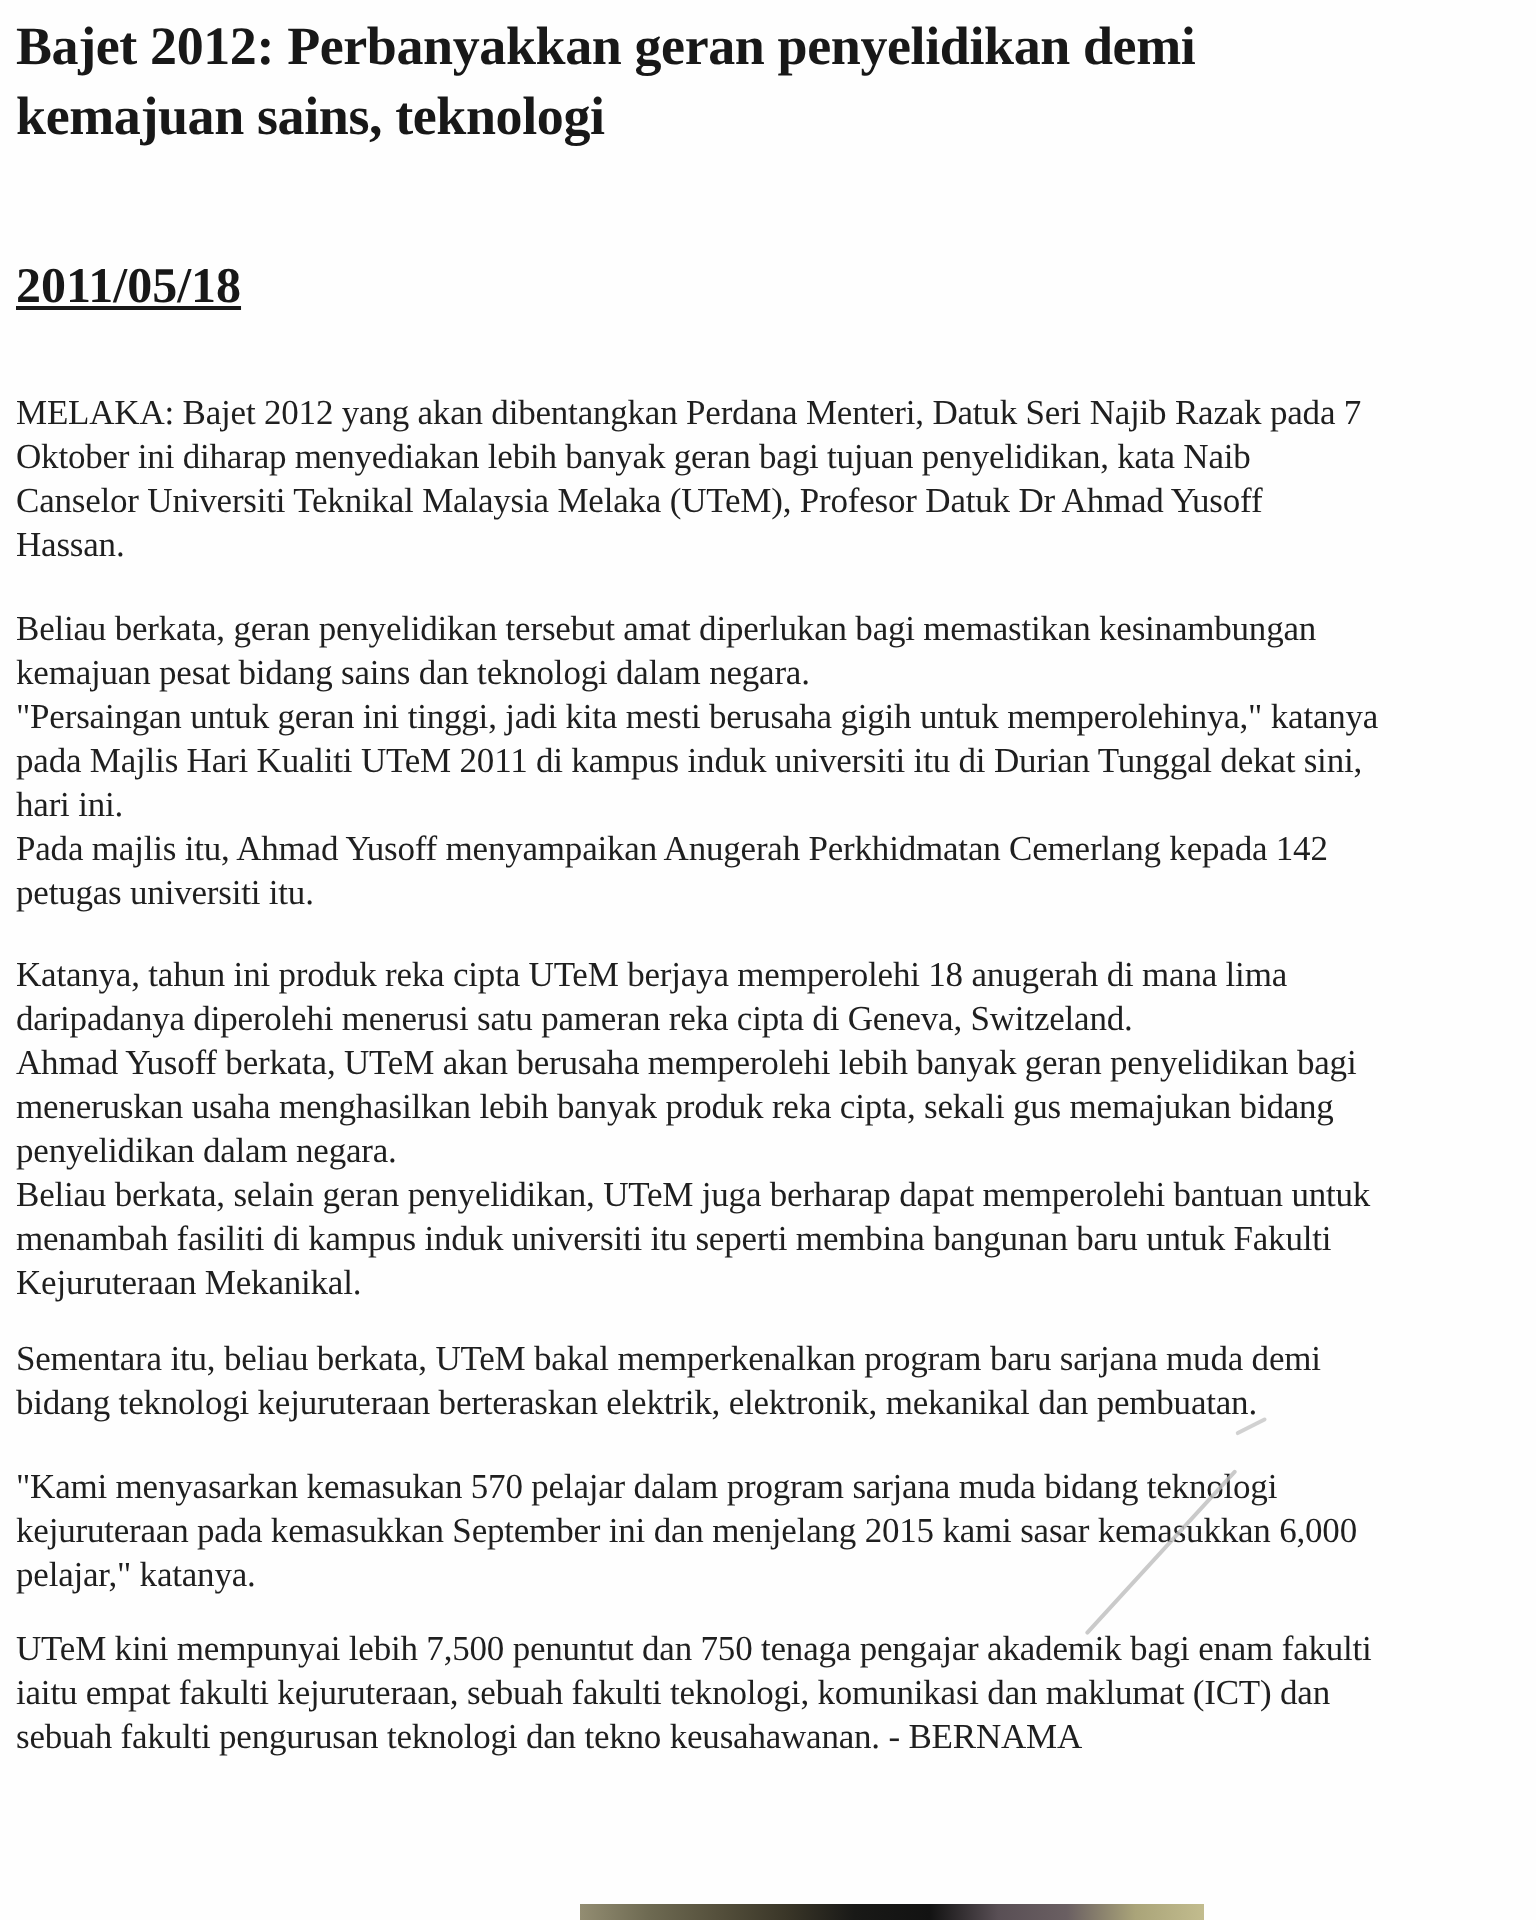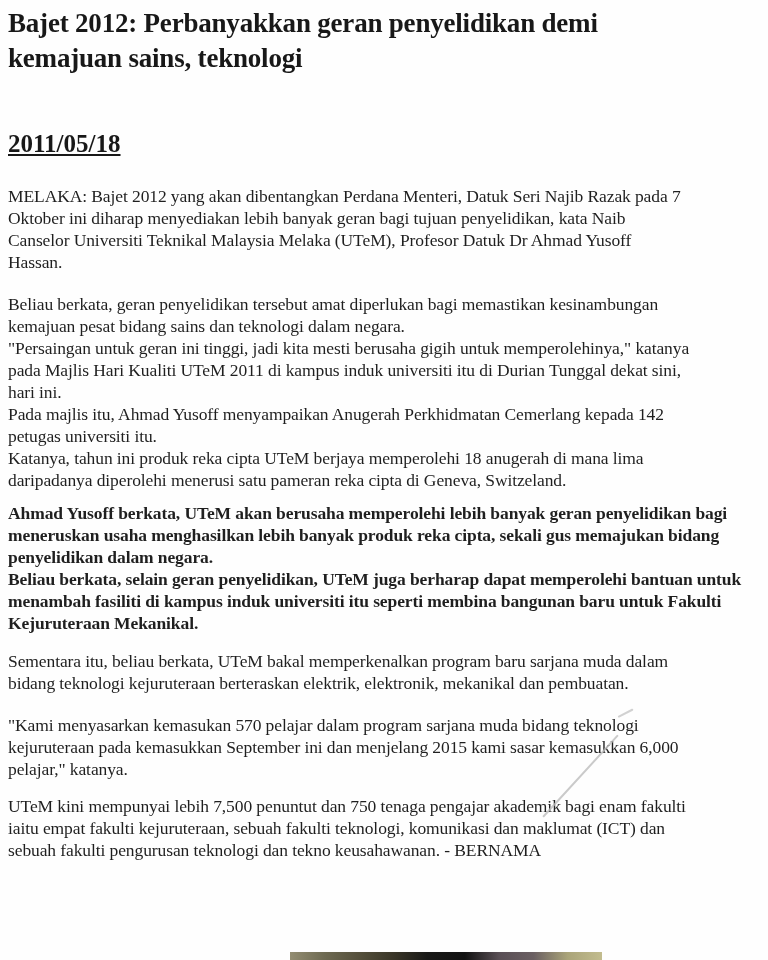--- a/index.html
+++ b/index.html
@@ -40,25 +40,25 @@
     color: #181818;
     text-decoration: underline;
   }
   .article-body p {
     font-size: 17.5px;
     line-height: 22px;
     margin: 0;
     white-space: pre-line;
     letter-spacing: -0.1px;
   }
-  .article-body p.p1 { margin-top: 25px; }
+  .article-body p.p1 { margin-top: 35px; }
   .article-body p.p2 { margin-top: 20px; }
   .article-body p.p3 { margin-top: 16px; }
-  .article-body p.p4 { }
-  .article-body p.p5 { margin-top: 11px; font-weight: bold; }
+  .article-body p.p4 { margin-top: 19px; }
+  .article-body p.p5 { margin-top: 0; }
   .article-body p.p6 { margin-top: 16px; }
   .article-body p.p7 { margin-top: 20px; }
   .article-body p.p8 { margin-top: 15px; }
 
   
   .scratch-line {
     position: absolute;
     left: 543px;
     top: 816px;
     width: 111px;
@@ -115,21 +115,21 @@
 Pada majlis itu, Ahmad Yusoff menyampaikan Anugerah Perkhidmatan Cemerlang kepada 142
 petugas universiti itu.</p>
       <p class="p4">Katanya, tahun ini produk reka cipta UTeM berjaya memperolehi 18 anugerah di mana lima
 daripadanya diperolehi menerusi satu pameran reka cipta di Geneva, Switzeland.</p>
       <p class="p5">Ahmad Yusoff berkata, UTeM akan berusaha memperolehi lebih banyak geran penyelidikan bagi
 meneruskan usaha menghasilkan lebih banyak produk reka cipta, sekali gus memajukan bidang
 penyelidikan dalam negara.
 Beliau berkata, selain geran penyelidikan, UTeM juga berharap dapat memperolehi bantuan untuk
 menambah fasiliti di kampus induk universiti itu seperti membina bangunan baru untuk Fakulti
 Kejuruteraan Mekanikal.</p>
-      <p class="p6">Sementara itu, beliau berkata, UTeM bakal memperkenalkan program baru sarjana muda dalam
+      <p class="p6">Sementara itu, beliau berkata, UTeM bakal memperkenalkan program baru sarjana muda demi
 bidang teknologi kejuruteraan berteraskan elektrik, elektronik, mekanikal dan pembuatan.</p>
       <p class="p7">"Kami menyasarkan kemasukan 570 pelajar dalam program sarjana muda bidang teknologi
 kejuruteraan pada kemasukkan September ini dan menjelang 2015 kami sasar kemasukkan 6,000
 pelajar," katanya.</p>
       <p class="p8">UTeM kini mempunyai lebih 7,500 penuntut dan 750 tenaga pengajar akademik bagi enam fakulti
 iaitu empat fakulti kejuruteraan, sebuah fakulti teknologi, komunikasi dan maklumat (ICT) dan
 sebuah fakulti pengurusan teknologi dan tekno keusahawanan. - BERNAMA</p>
     </div>
   </div>
 

